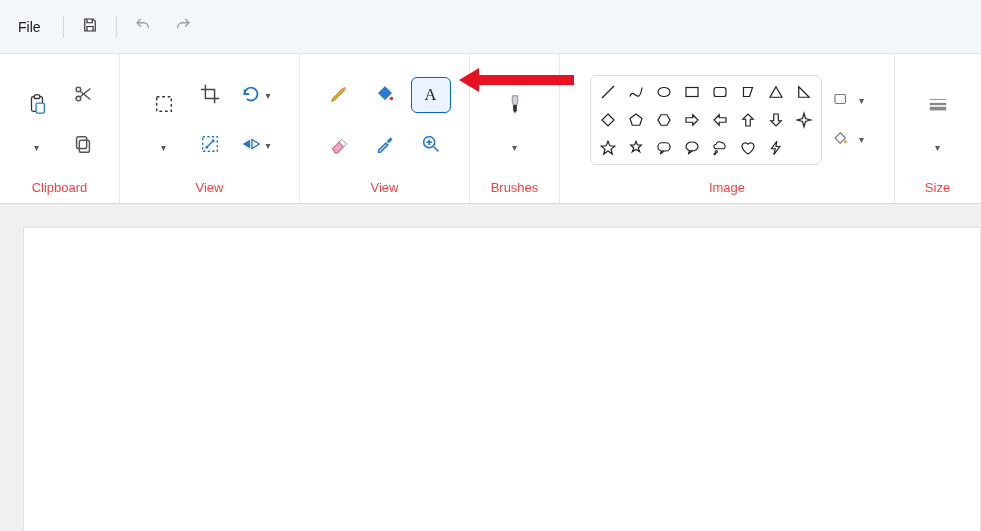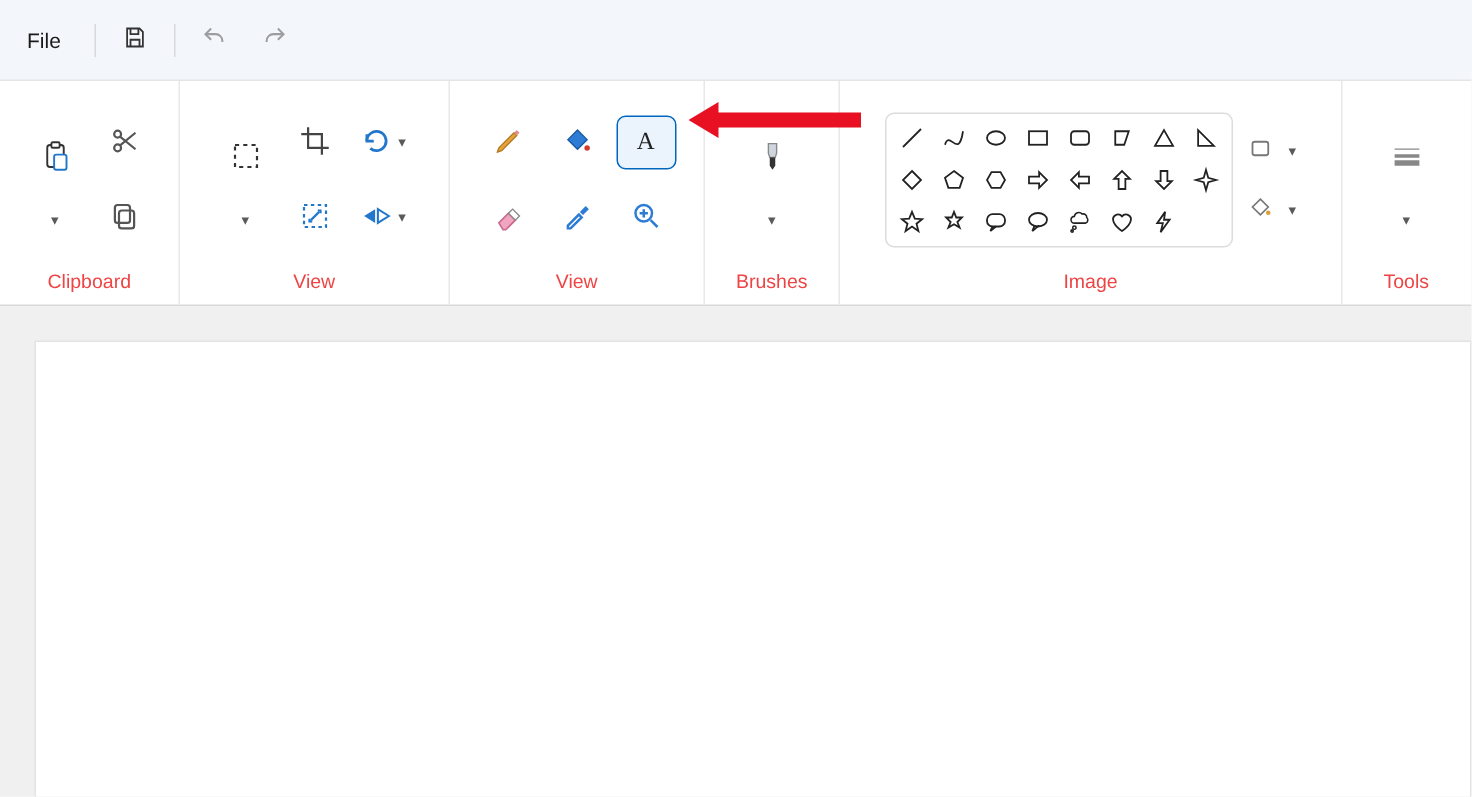--- a/index.html
+++ b/index.html
@@ -523,21 +523,21 @@
             <svg viewBox="0 0 24 24" stroke="#888">
                 <path d="M3 7h18" stroke-width="1"></path>
                 <path d="M3 12h18" stroke-width="2.5"></path>
                 <path d="M3 17h18" stroke-width="4"></path>
               </svg>
           </span>
         </div>
         <div class="dd-below">▾</div>
       </div>
     </div>
-    <div class="group-label">Tools</div>
+    <div class="group-label">Size</div>
   </div>
 
 </div>
 
 <div class="canvas-area">
   <div class="canvas"></div>
 </div>
 
 <div class="arrow">
   <svg viewBox="0 0 115 28">

